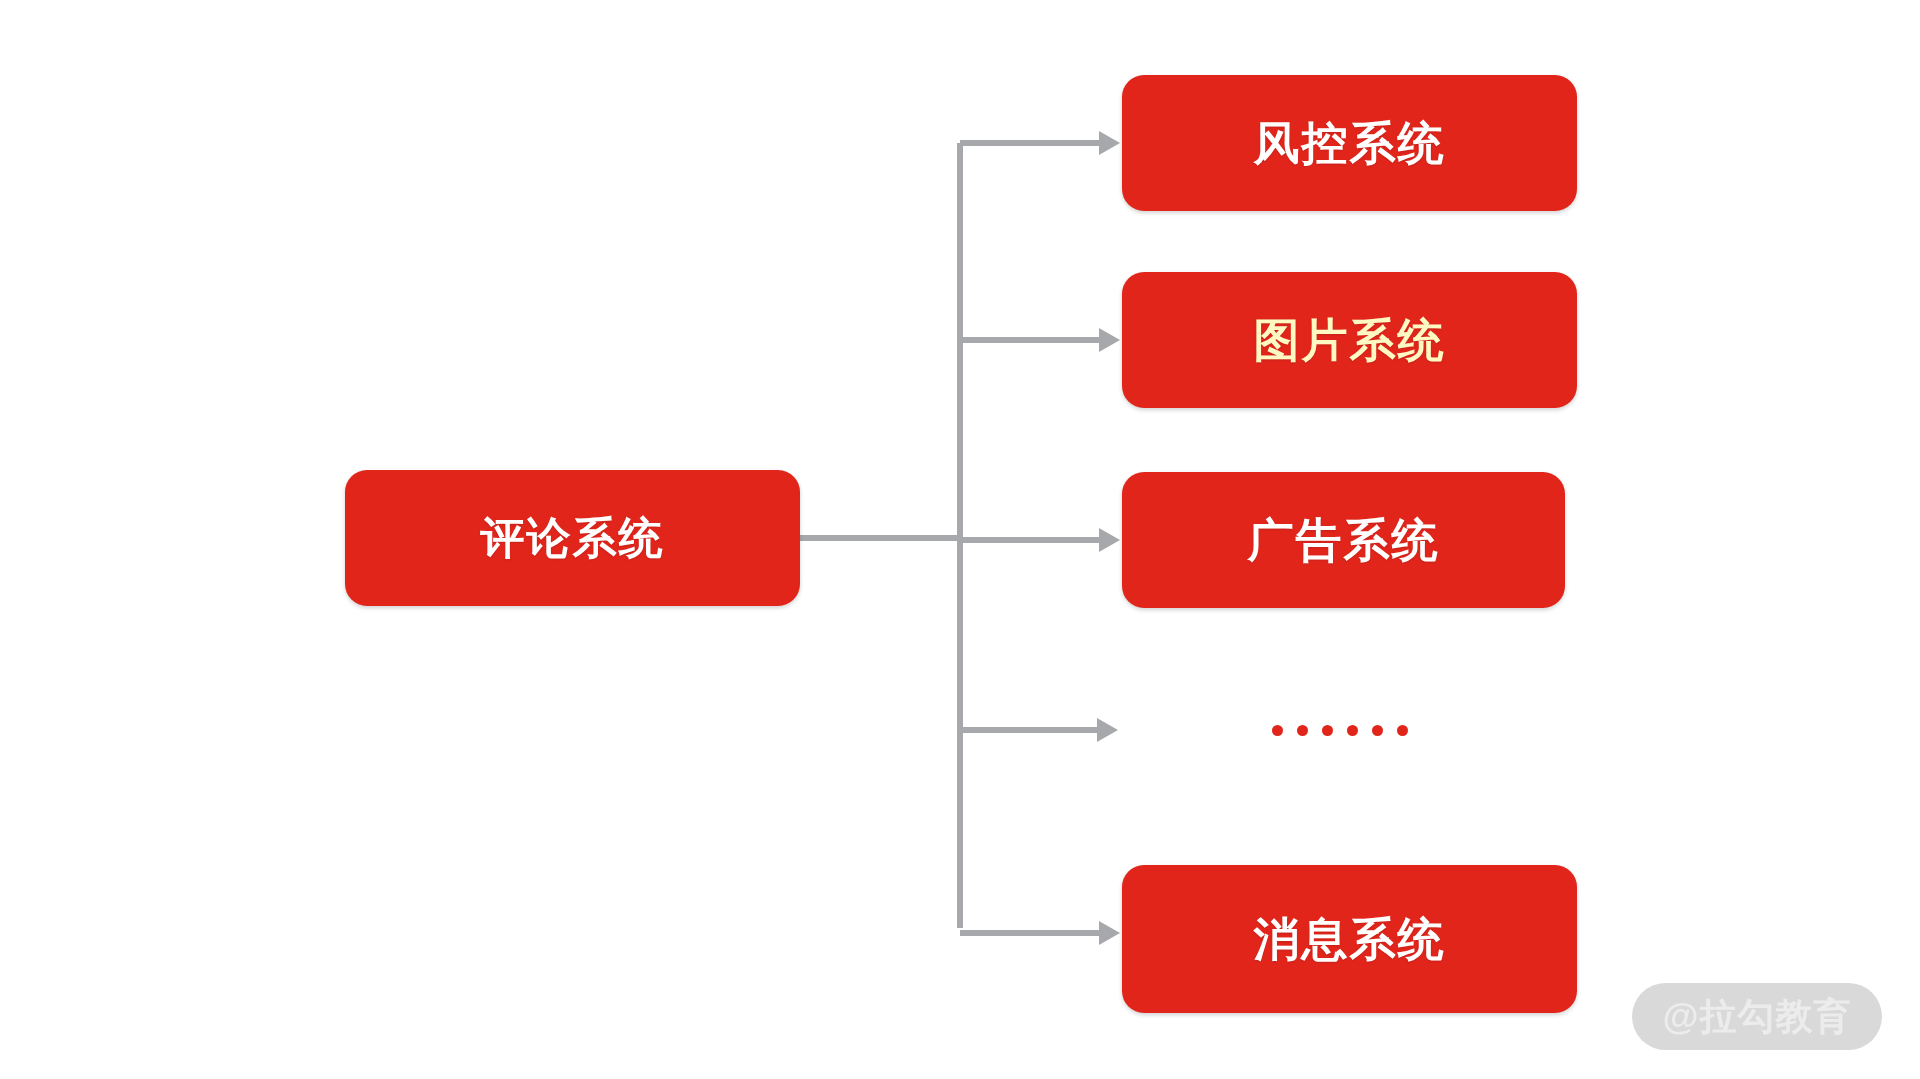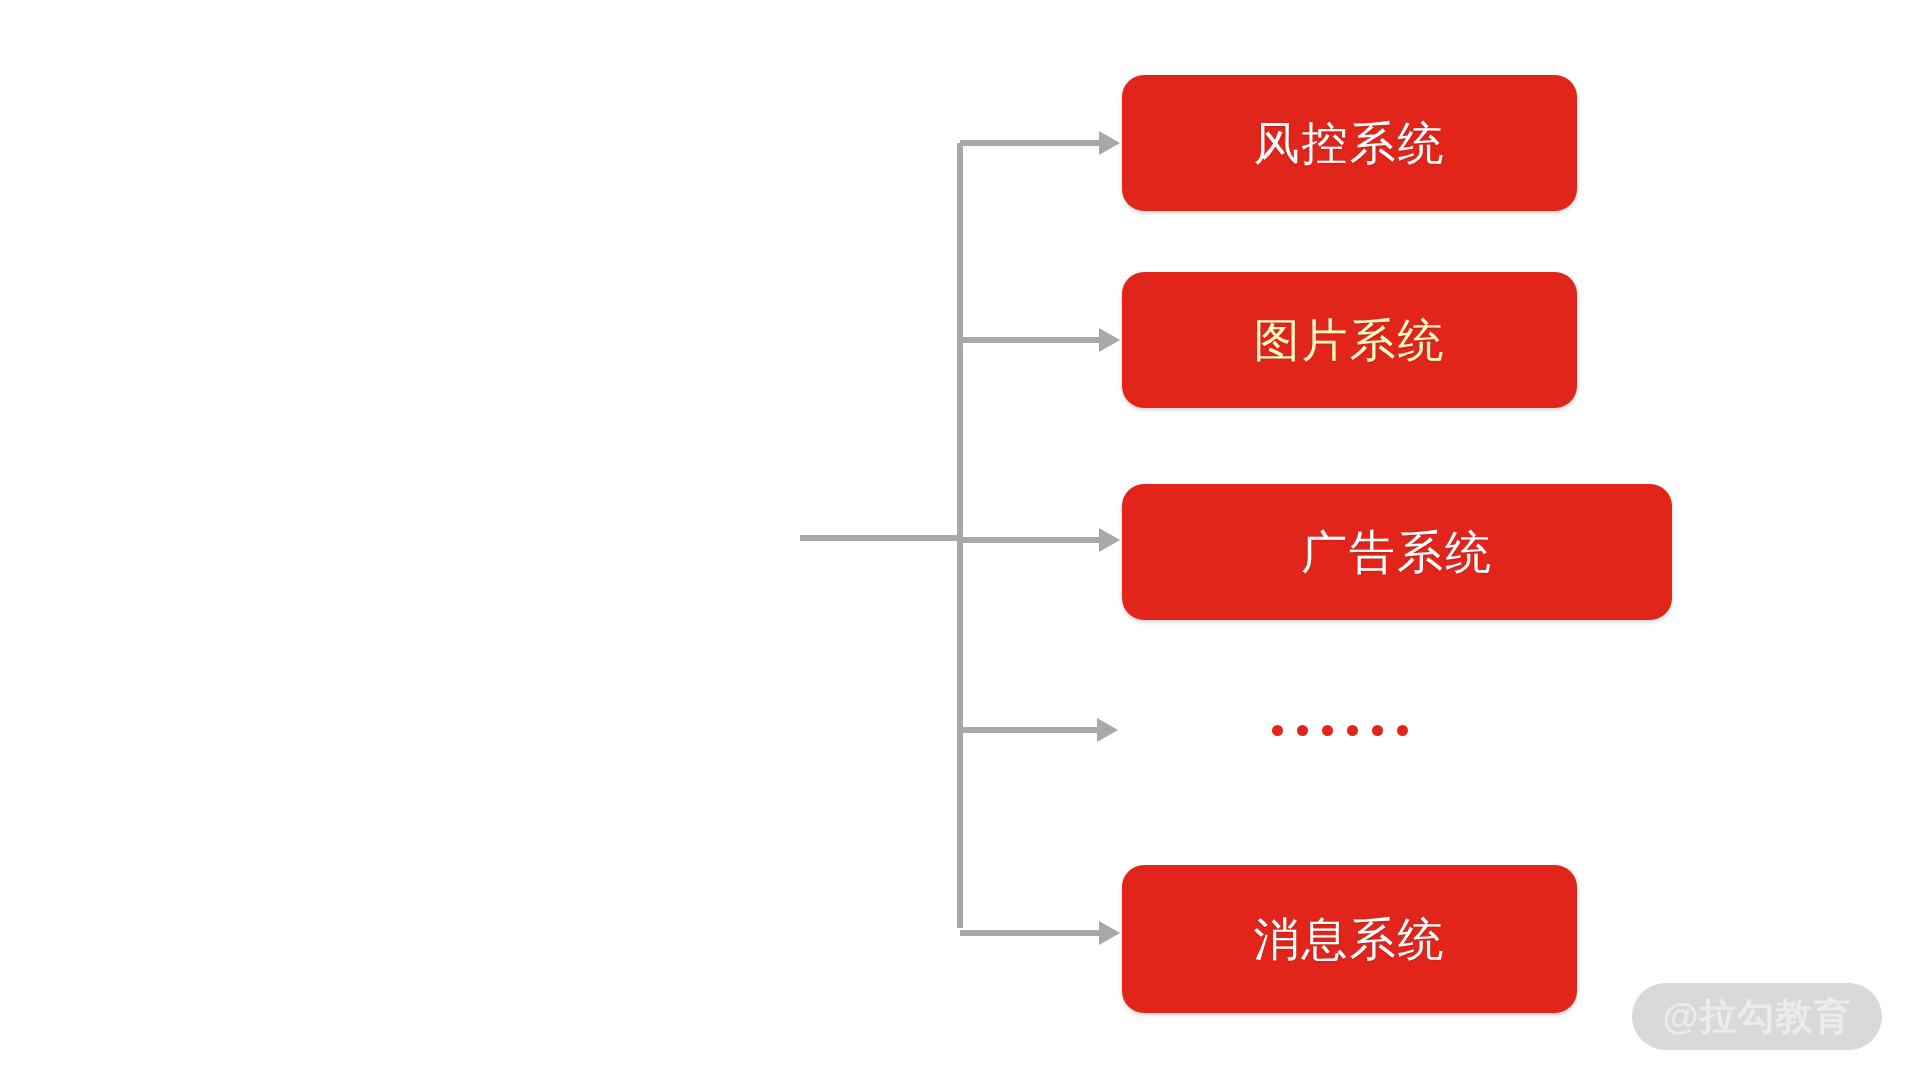--- a/index.html
+++ b/index.html
@@ -30,21 +30,21 @@
     display: flex;
     align-items: center;
     justify-content: center;
     border-radius: 22px;
     box-shadow: 0 2px 4px rgba(0,0,0,0.18);
     box-sizing: border-box;
   }
   .node-label {
     color: #ffffff;
     font-size: 46px;
-    font-weight: 400;
+    font-weight: 700;
     letter-spacing: 2px;
     line-height: 1;
     white-space: nowrap;
     text-shadow: 0 1px 2px rgba(0,0,0,0.12);
   }
   .root-node .node-label {
     font-size: 44px;
   }
   .ellipsis-node {
     position: absolute;
@@ -88,29 +88,32 @@
         <polygon points="1120,340 1099,328.1 1099,351.9" fill="#A6A8AB"></polygon>
         <line x1="960" y1="540" x2="1100.4" y2="540" stroke="#A6A8AB" stroke-width="6" stroke-linecap="butt"></line>
         <polygon points="1120,540 1099,528.1 1099,551.9" fill="#A6A8AB"></polygon>
         <line x1="960" y1="730" x2="1098.4" y2="730" stroke="#A6A8AB" stroke-width="6" stroke-linecap="butt"></line>
         <polygon points="1118,730 1097,718.1 1097,741.9" fill="#A6A8AB"></polygon>
         <line x1="960" y1="933" x2="1100.4" y2="933" stroke="#A6A8AB" stroke-width="6" stroke-linecap="butt"></line>
         <polygon points="1120,933 1099,921.1 1099,944.9" fill="#A6A8AB"></polygon>
       </g>
   </svg>
 
+  <div class="node root-node" id="root-node" style="left: 345px; top: 470px; width: 455px; height: 136px; background: rgb(225, 37, 27);">
+    <span class="node-label">评论系统</span>
+  </div>
 
   <div id="targets-container">
       <div class="node" style="background: rgb(225, 37, 27); position: absolute; left: 1122px; top: 75px; width: 455px; height: 136px;">
         <span class="node-label" style="color: rgb(255, 255, 255);">风控系统</span>
       </div>
       <div class="node" style="background: rgb(225, 37, 27); position: absolute; left: 1122px; top: 272px; width: 455px; height: 136px;">
         <span class="node-label" style="color: #fef9c3;">图片系统</span>
       </div>
-      <div class="node" style="background: rgb(225, 37, 27); position: absolute; left: 1122px; top: 484px; width: 550px; height: 136px;">
+      <div class="node" style="background: rgb(225, 37, 27); position: absolute; left: 1122px; top: 472px; width: 443px; height: 136px;">
         <span class="node-label" style="color: rgb(255, 255, 255);">广告系统</span>
       </div>
       <div class="ellipsis-node" style="position: absolute; left: 1240px; top: 700px; width: 200px; height: 60px;">
         <span class="ellipsis-dot" style="background: rgb(225, 37, 27);"></span>
         <span class="ellipsis-dot" style="background: rgb(225, 37, 27);"></span>
         <span class="ellipsis-dot" style="background: rgb(225, 37, 27);"></span>
         <span class="ellipsis-dot" style="background: rgb(225, 37, 27);"></span>
         <span class="ellipsis-dot" style="background: rgb(225, 37, 27);"></span>
         <span class="ellipsis-dot" style="background: rgb(225, 37, 27);"></span>
       </div>

